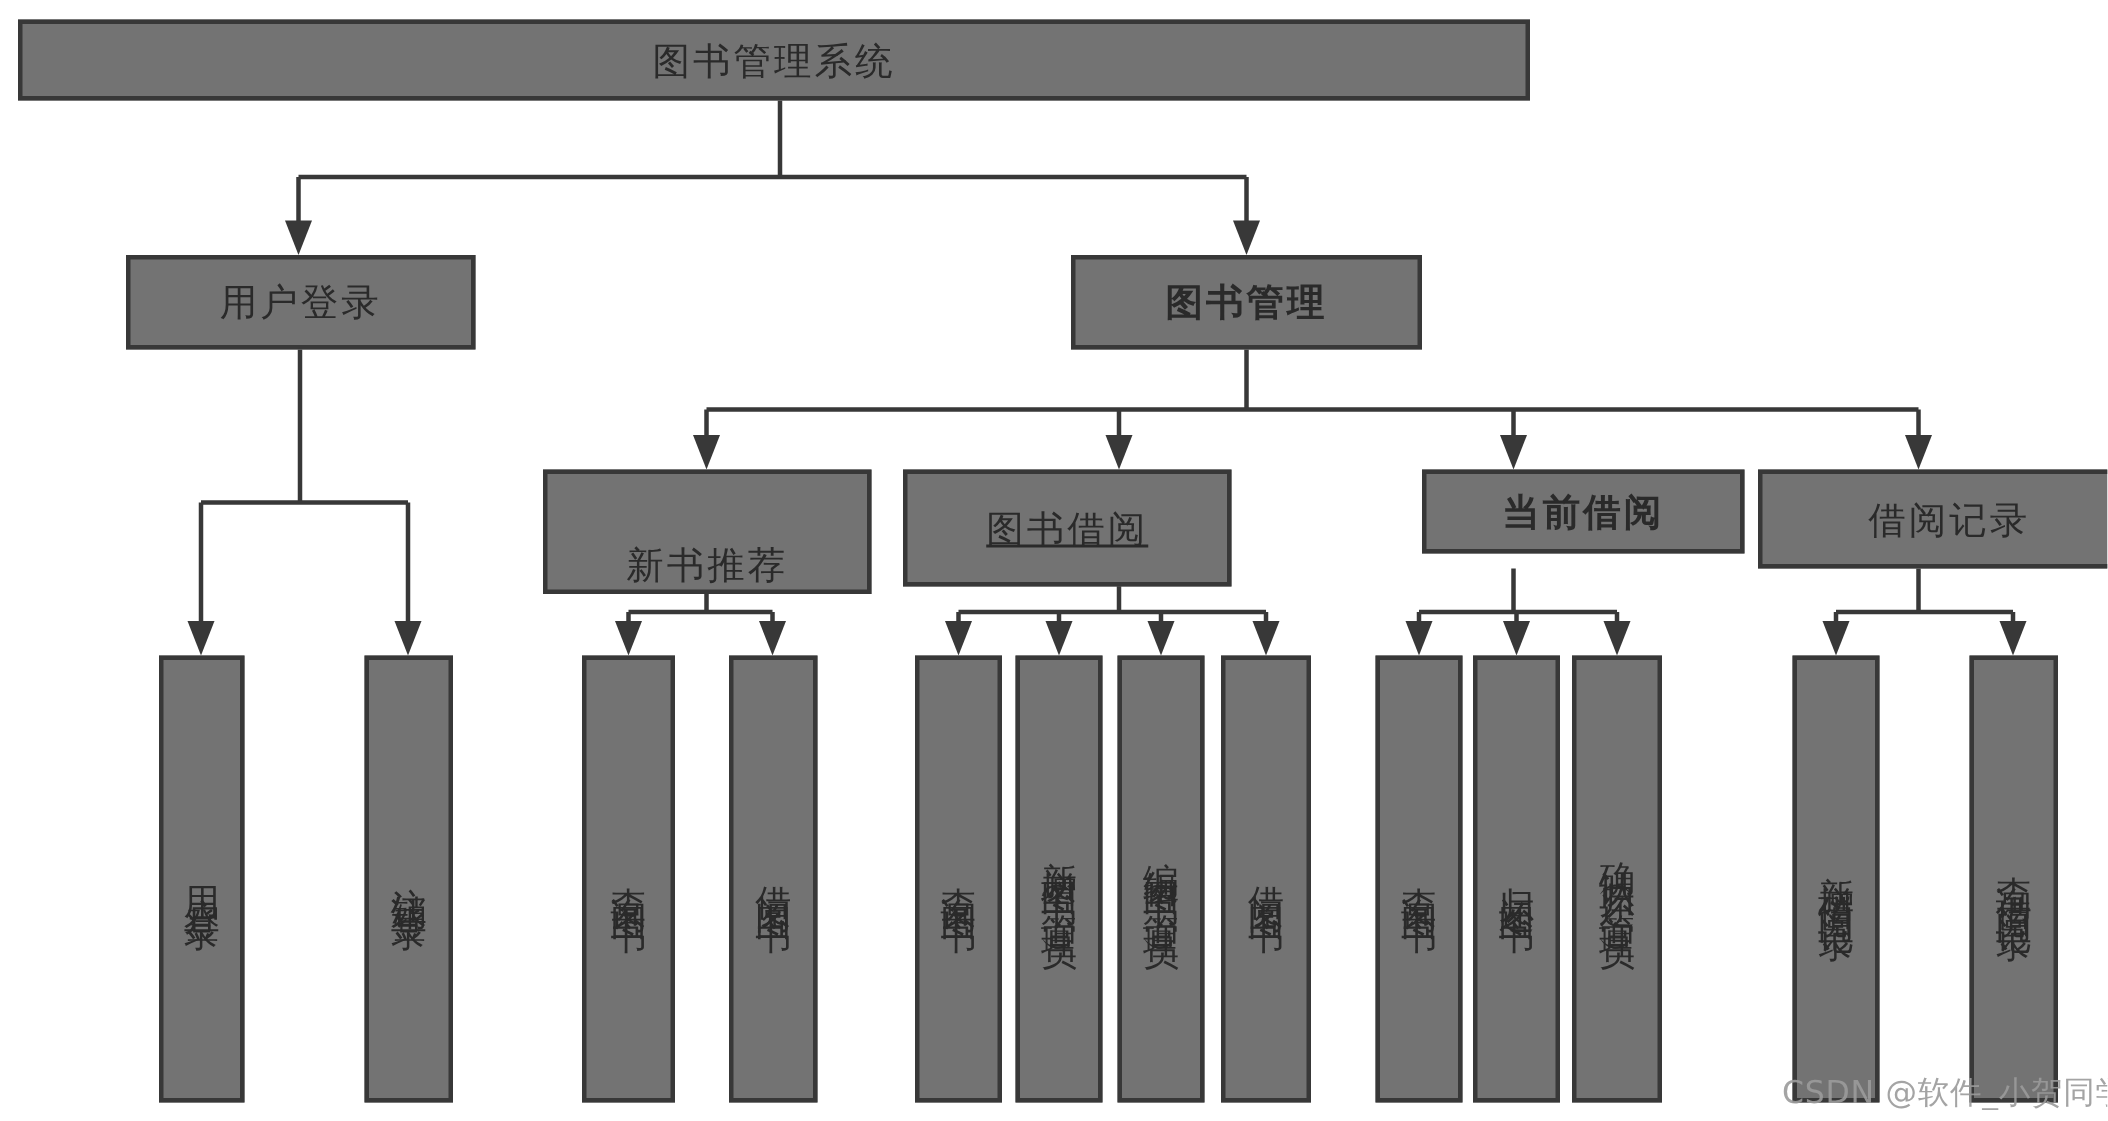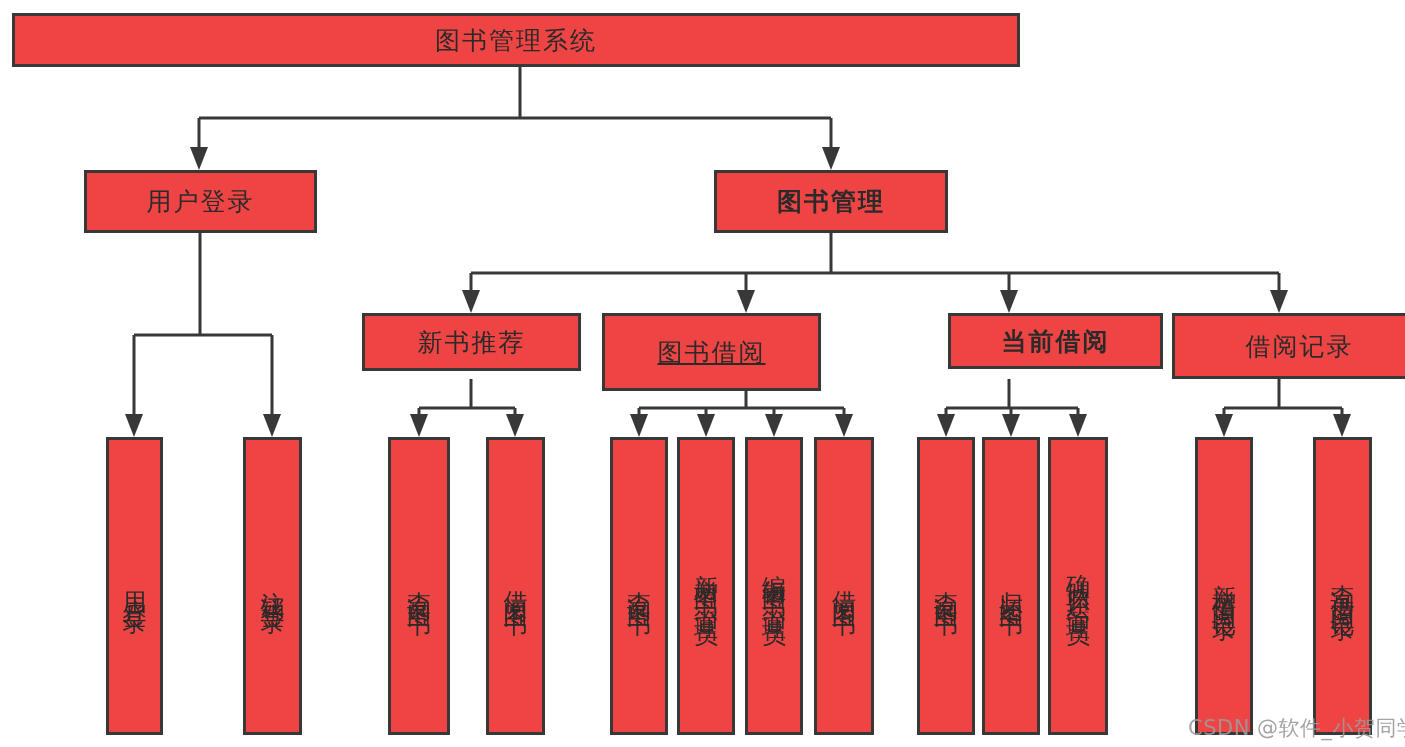--- a/index.html
+++ b/index.html
@@ -11,21 +11,21 @@
   #stage {
     position: relative;
     width: 1405px;
     height: 747px;
     background: #ffffff;
     overflow: hidden;
   }
   .node {
     position: absolute;
     box-sizing: border-box;
-    background: #ef4444;
+    background: #737373;
     border: 3px solid #383838;
     color: #2a2a2a;
     display: flex;
     align-items: center;
     justify-content: center;
     text-align: center;
   }
   .h-node {
     font-size: 25px;
     letter-spacing: 2px;
@@ -107,21 +107,21 @@
     <span>图书管理系统</span>
   </div>
 
   <div class="node h-node" style="left:84px; top:170px; width:233px; height:63px;">
     <span>用户登录</span>
   </div>
   <div class="node h-node" style="left:714px; top:170px; width:234px; height:63px;font-weight:bold;">
     <span>图书管理</span>
   </div>
 
-  <div class="node h-node" style="left:362px; top:313px; width:219px; height:58px;">
+  <div class="node h-node" style="left:362px; top:313px; width:219px; height:83px;align-items:flex-end;">
     <span>新书推荐</span>
   </div>
   <div class="node h-node" style="left:602px; top:313px; width:219px; height:78px;text-decoration:underline;">
     <span>图书借阅</span>
   </div>
   <div class="node h-node" style="left:948px; top:313px; width:215px; height:56px;font-weight:bold;">
     <span>当前借阅</span>
   </div>
   <div class="node h-node" style="left:1172px; top:313px; width:255px; height:66px;">
     <span>借阅记录</span>

